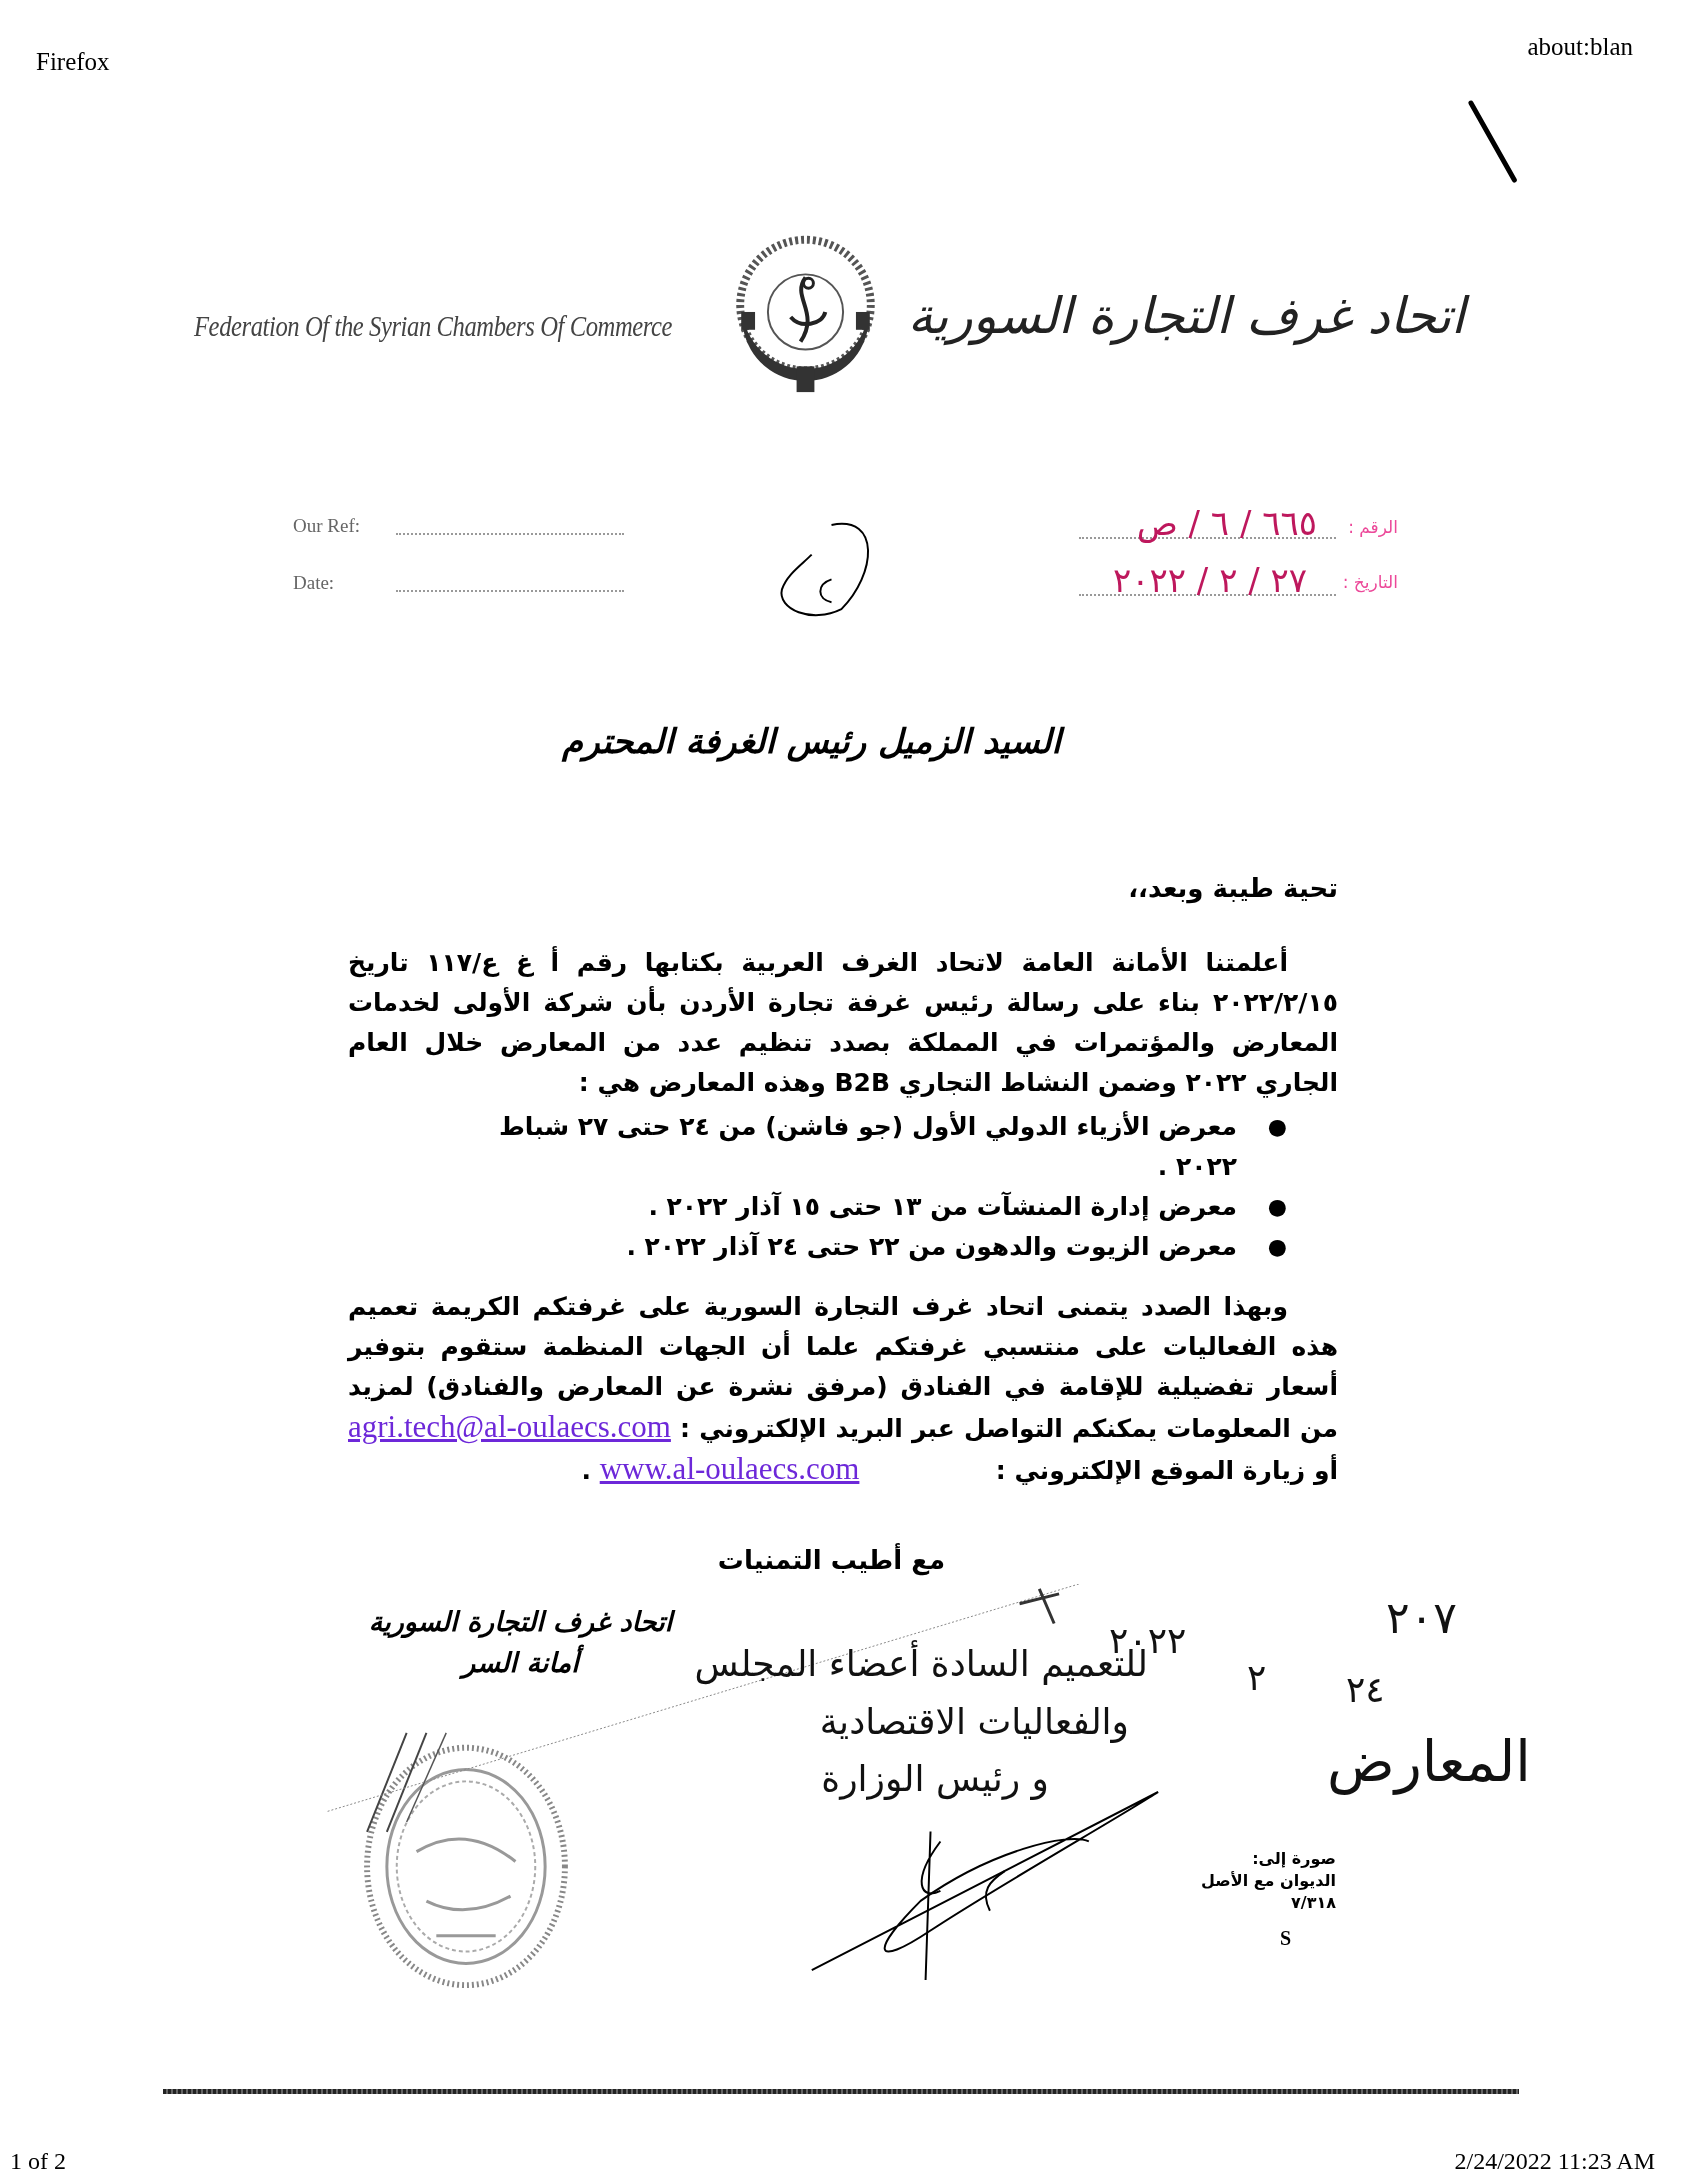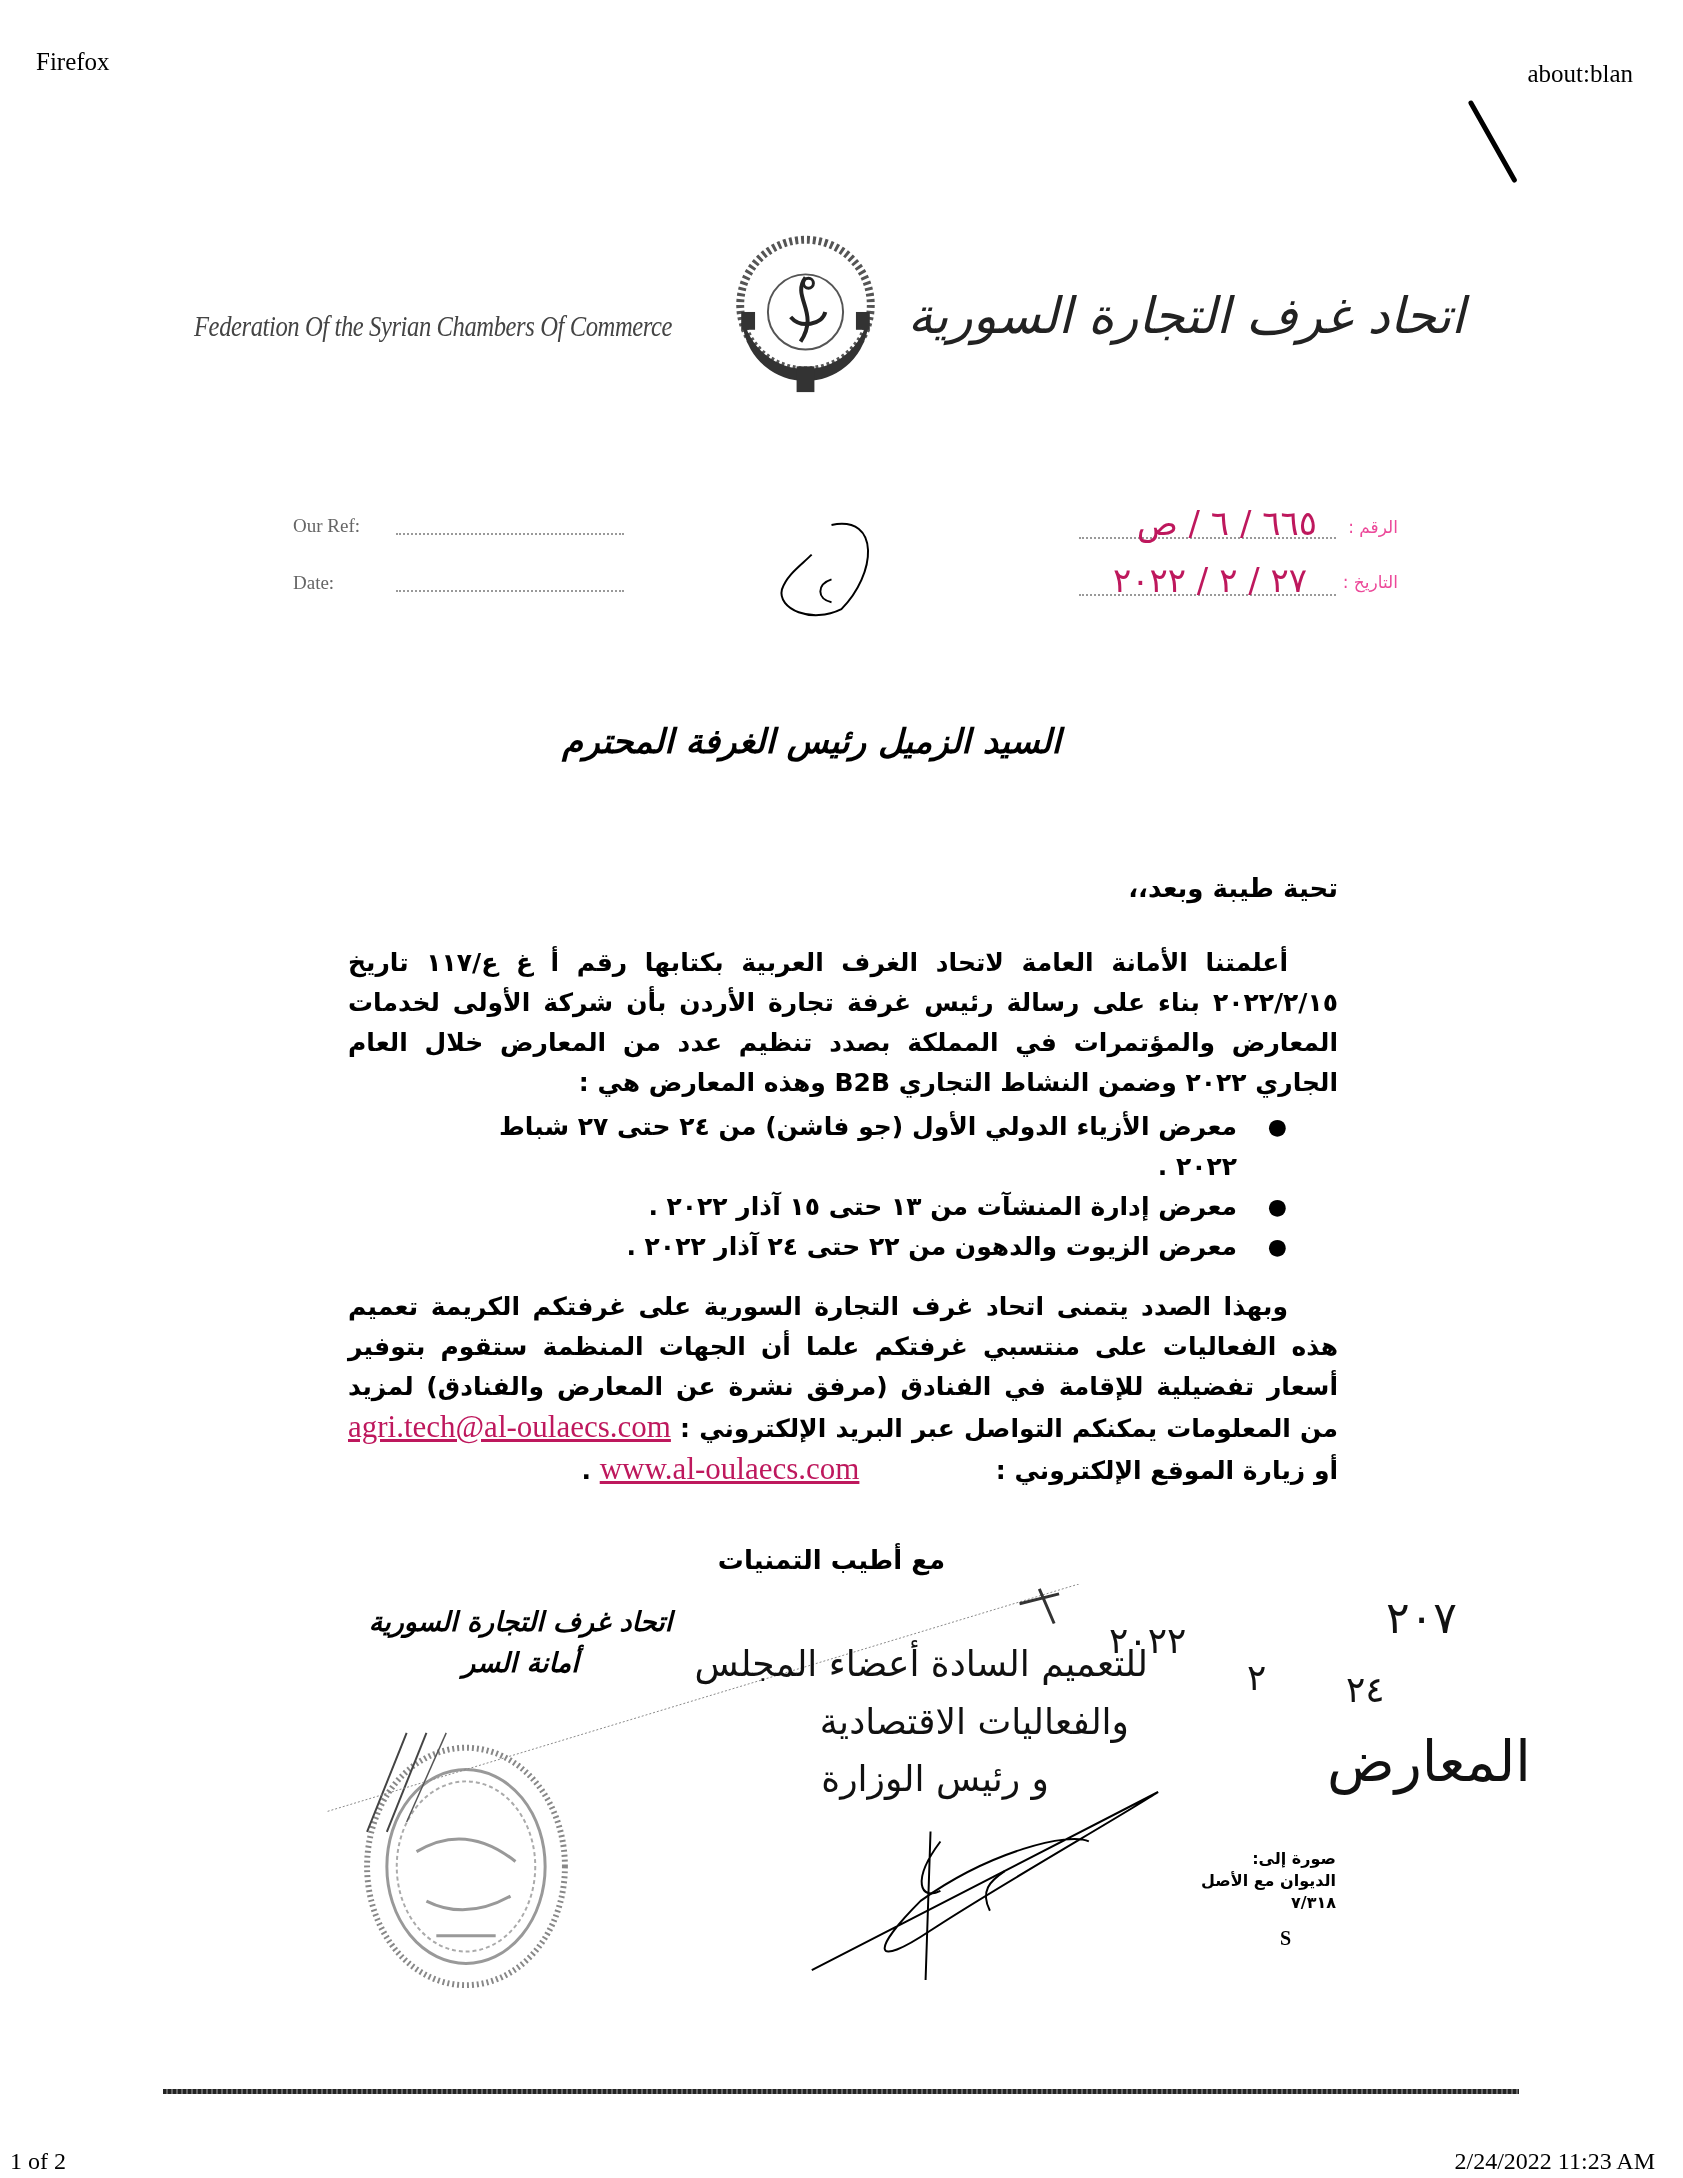--- a/index.html
+++ b/index.html
@@ -8,33 +8,33 @@
   .hdr { font-family:"Liberation Serif", serif; font-size:25px; }
   .ar { direction:rtl; font-family:"DejaVu Sans", sans-serif; font-weight:bold; }
   .en-logo { font-family:"Liberation Serif", serif; font-style:italic; font-size:30px; color:#444; letter-spacing:-0.5px; transform:scaleX(0.82); transform-origin:left center; }
   .ar-logo { font-family:"DejaVu Serif", serif; font-style:italic; font-size:50px; color:#222; direction:rtl; }
   .refl { font-family:"Liberation Serif", serif; font-size:19px; color:#666; }
   .refr { font-family:"DejaVu Sans", sans-serif; font-size:17px; color:#ec4899; direction:rtl; }
   .hand { font-family:"DejaVu Sans", sans-serif; font-size:34px; color:#be185d; font-weight:normal; }
   .dots { border-bottom:2px dotted #999; }
   .salutation { font-size:34px; font-style:italic; }
   .para { font-size:25px; line-height:40px; text-align:justify; }
-  .para a, .link { color:#be185d; text-decoration:underline; font-family:"Liberation Serif", serif; font-weight:normal; font-size:31px; }
+  .para a, .link { color:#6d28d9; text-decoration:underline; font-family:"Liberation Serif", serif; font-weight:normal; font-size:31px; }
   ul.events { list-style:none; margin:0; padding:0; }
   ul.events li { font-size:25px; line-height:40px; position:relative; padding-right:50px; }
   ul.events li .bullet { position:absolute; right:0; top:0; font-size:22px; }
   .rule { height:5px; background:repeating-linear-gradient(90deg,#222 0 3px,#666 3px 5px); }
   .foot { font-family:"Liberation Serif", serif; font-size:24px; }
   .hw { font-family:"DejaVu Sans", sans-serif; font-weight:normal; color:#111; font-size:36px; direction:rtl; }
 </style>
 </head>
 <body>
 
 <div class="abs hdr" style="left:36px;top:48px;">Firefox</div>
-<div class="abs hdr" style="right:50px;top:60px;margin-left:7px;">about:blan</div>
+<div class="abs hdr" style="right:50px;top:33px;margin-left:7px;">about:blan</div>
 
 <svg class="abs" style="left:1465px;top:99px;" width="79" height="89" viewBox="0 0 80 90">
   <line x1="6" y1="4" x2="50" y2="82" stroke="#000" stroke-width="5" stroke-linecap="round"></line>
 </svg>
 
 <div class="abs en-logo" style="left:194px;top:309px;">Federation Of the Syrian Chambers Of Commerce</div>
 
 <svg class="abs" style="left:731px;top:218px;" width="149" height="183" viewBox="0 0 150 185">
   <circle cx="75" cy="88" r="66" fill="none" stroke="#555" stroke-width="8" stroke-dasharray="3 3"></circle>
   <path d="M12 100 A64 64 0 0 0 138 100 L138 112 A64 64 0 0 1 12 112 Z" fill="#333"></path>

